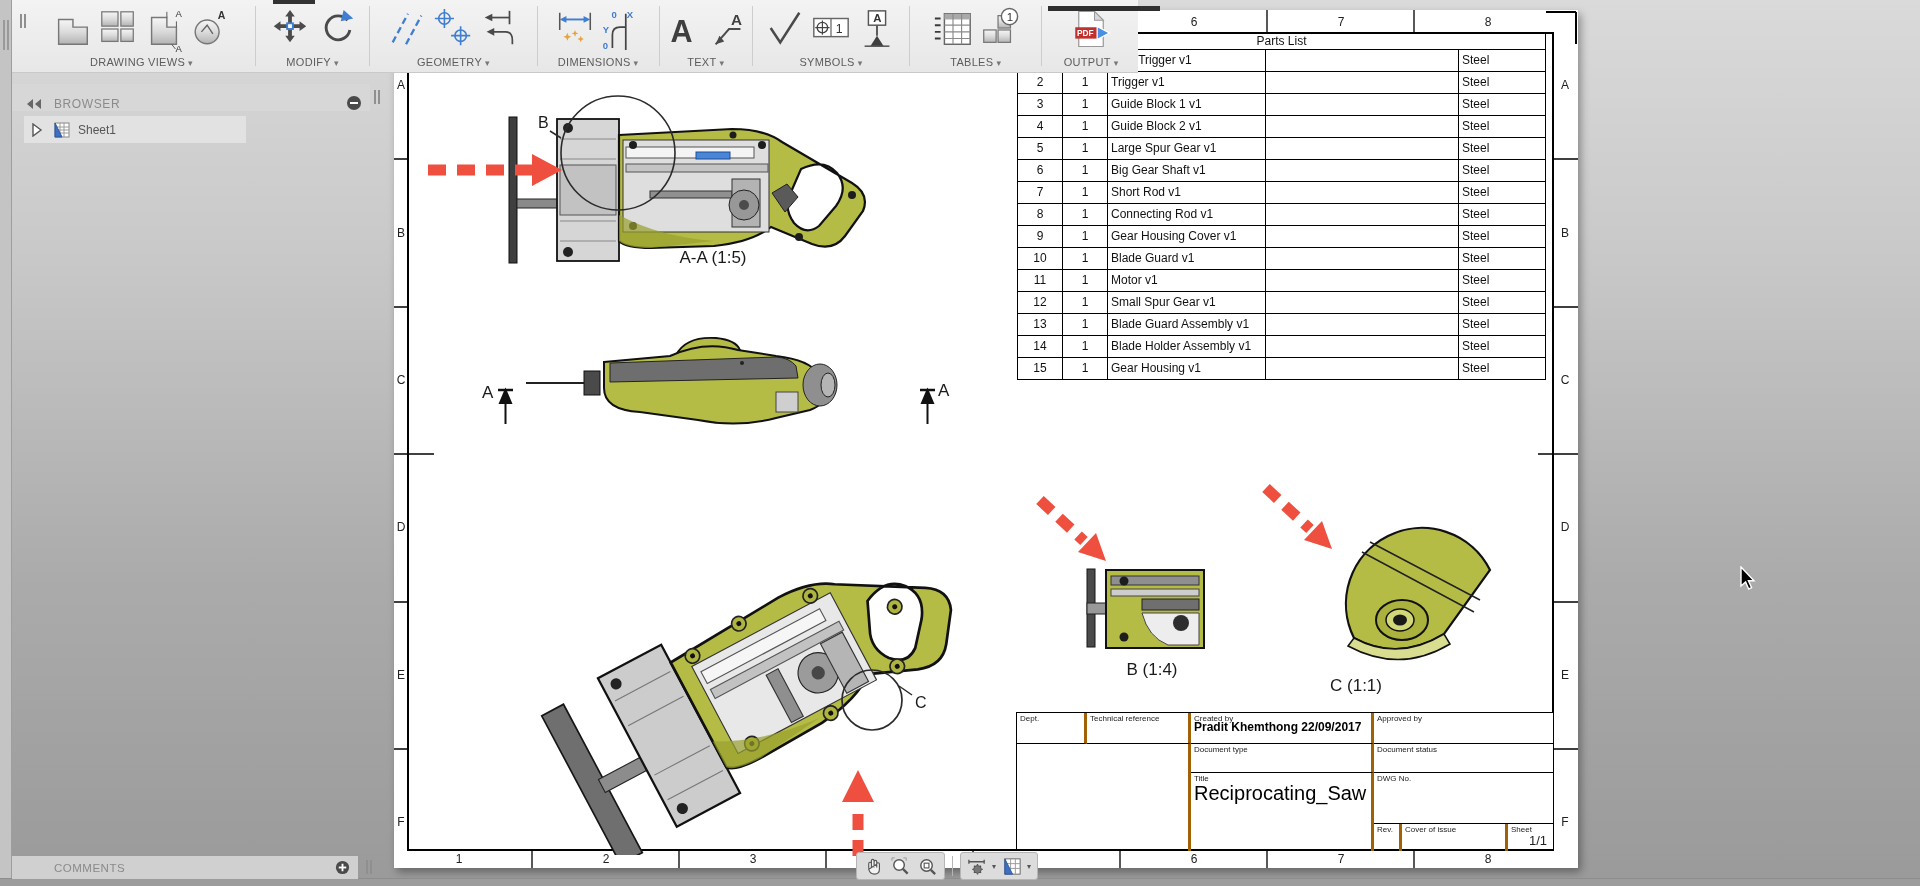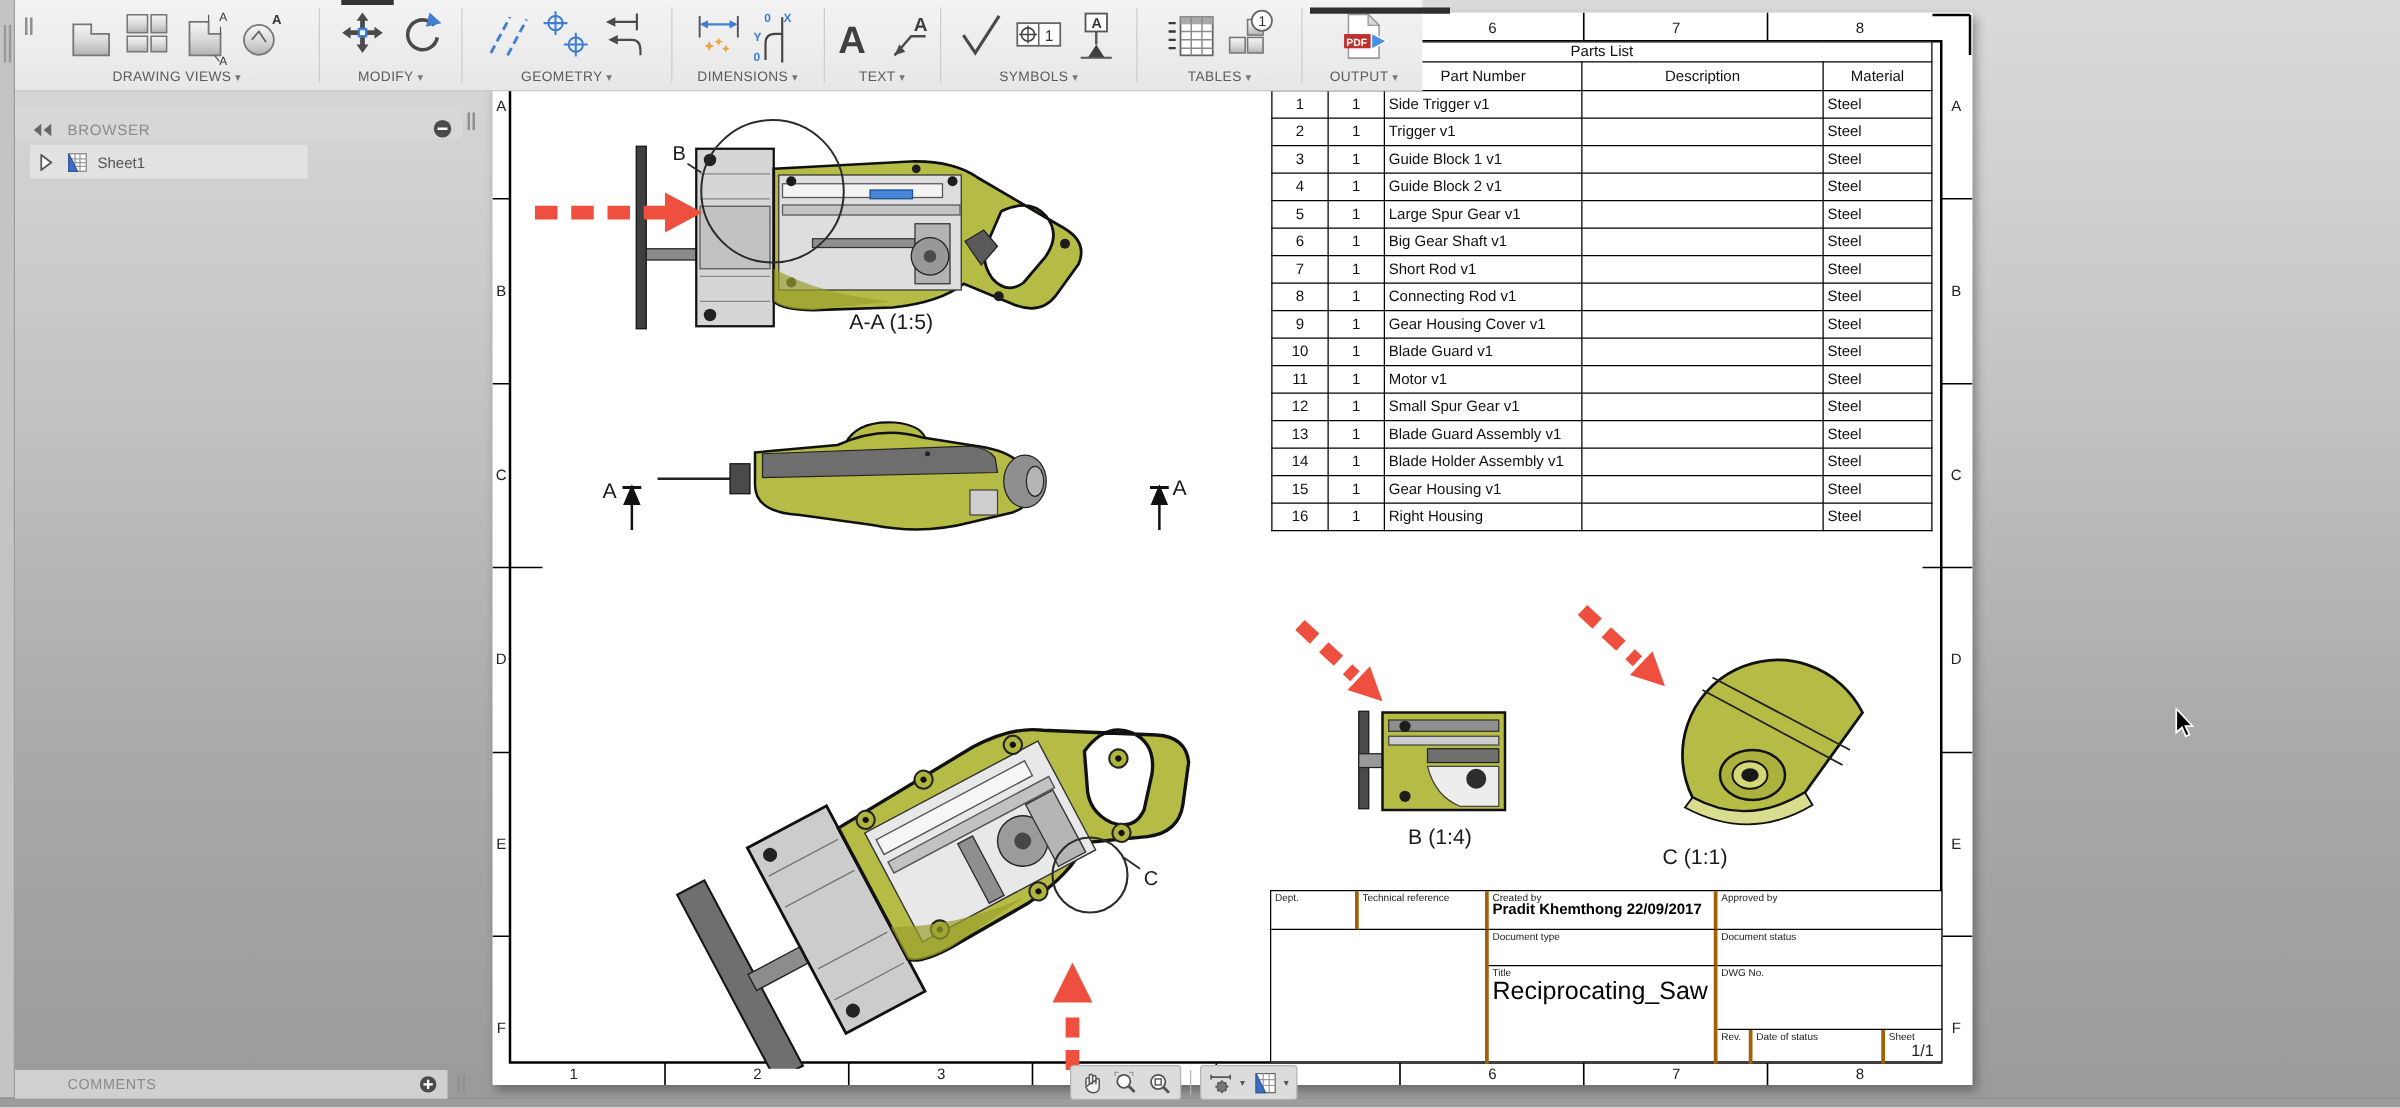--- a/index.html
+++ b/index.html
@@ -280,27 +280,20 @@
           <col style="width:45px">
           <col style="width:45px">
           <col style="width:158px">
           <col style="width:193px">
           <col style="width:87px">
         </colgroup>
       <thead>
         <tr class="pl-title">
             <td colspan="5">Parts List</td>
           </tr>
-        <tr class="pl-head">
-          <td></td>
-          <td></td>
-          <td>Part Number</td>
-          <td>Description</td>
-          <td>Material</td>
-        </tr>
       </thead>
       <tbody>
       <tr class="pl-row">
         <td class="c-item">1</td>
         <td class="c-qty">1</td>
         <td class="c-part">Side Trigger v1</td>
         <td class="c-desc"></td>
         <td class="c-mat">Steel</td>
       </tr>
 
@@ -409,27 +402,20 @@
       </tr>
 
       <tr class="pl-row">
         <td class="c-item">15</td>
         <td class="c-qty">1</td>
         <td class="c-part">Gear Housing v1</td>
         <td class="c-desc"></td>
         <td class="c-mat">Steel</td>
       </tr>
 
-      <tr class="pl-row">
-        <td class="c-item">16</td>
-        <td class="c-qty">1</td>
-        <td class="c-part">Right Housing</td>
-        <td class="c-desc"></td>
-        <td class="c-mat">Steel</td>
-      </tr>
     </tbody>
     </table>
 
     <div class="title-block">
       <div class="tb-cell bd-r bd-b" style="left:0;top:0;width:70px;height:31px">Dept.</div>
       <div class="tb-cell bd-r bd-b" style="left:70px;top:0;width:104px;height:31px">Technical reference</div>
       <div class="tb-cell bd-r" style="left:0;top:31px;width:174px;height:107px"></div>
       <div class="tb-cell bd-r bd-b" style="left:174px;top:0;width:183px;height:31px">
         <div>Created by</div>
         <div class="tb-val-name"><span>Pradit Khemthong</span>
@@ -437,21 +423,21 @@
       </div>
       <div class="tb-cell bd-b" style="left:357px;top:0;width:180px;height:31px">Approved by</div>
       <div class="tb-cell bd-r bd-b" style="left:174px;top:31px;width:183px;height:29px">Document type</div>
       <div class="tb-cell bd-b" style="left:357px;top:31px;width:180px;height:29px">Document status</div>
       <div class="tb-cell bd-b" style="left:357px;top:60px;width:180px;height:51px">DWG No.</div>
       <div class="tb-cell bd-r" style="left:174px;top:60px;width:183px;height:78px">
         <div>Title</div>
         <div class="tb-title-val">Reciprocating_Saw</div>
       </div>
       <div class="tb-cell bd-r" style="left:357px;top:111px;width:28px;height:27px">Rev.</div>
-      <div class="tb-cell bd-r" style="left:385px;top:111px;width:106px;height:27px">Date of status</div>
+      <div class="tb-cell bd-r" style="left:385px;top:111px;width:106px;height:27px">Cover of issue</div>
       <div class="tb-cell" style="left:491px;top:111px;width:46px;height:27px">
         <div>Sheet</div>
         <div class="tb-sheet-val">1/1</div>
       </div>
     </div>
   </div>
 
   <div class="abs toolbar">
     <div class="grip-pair" style="margin:14px 4px 0 0">
         <i></i>

